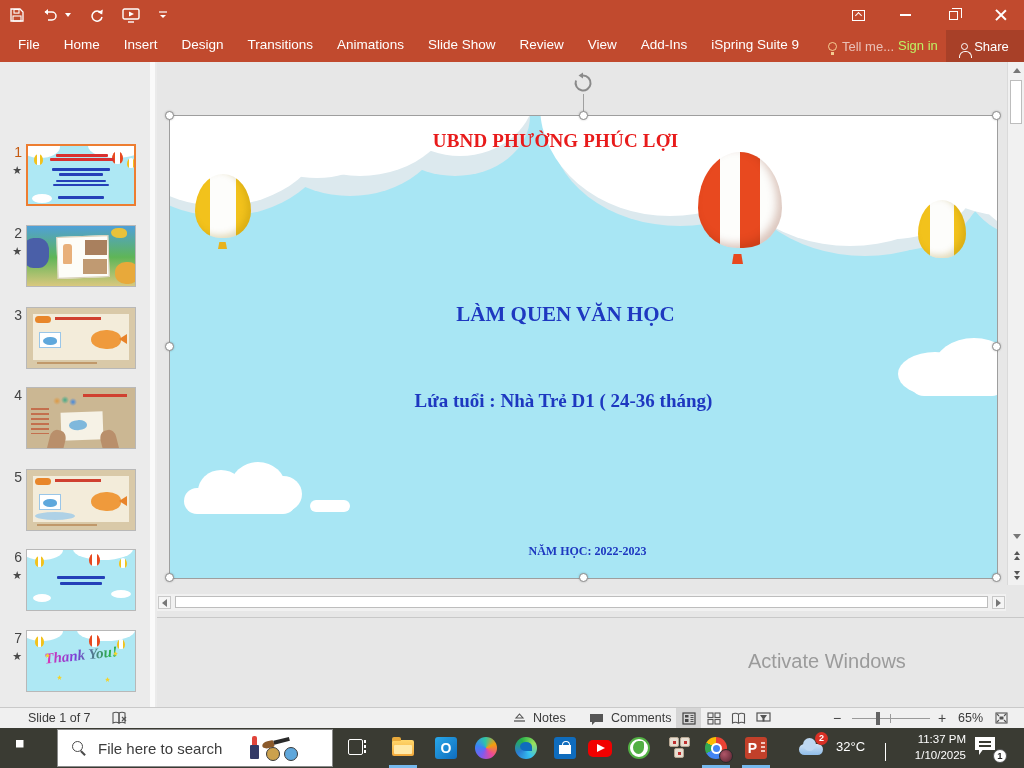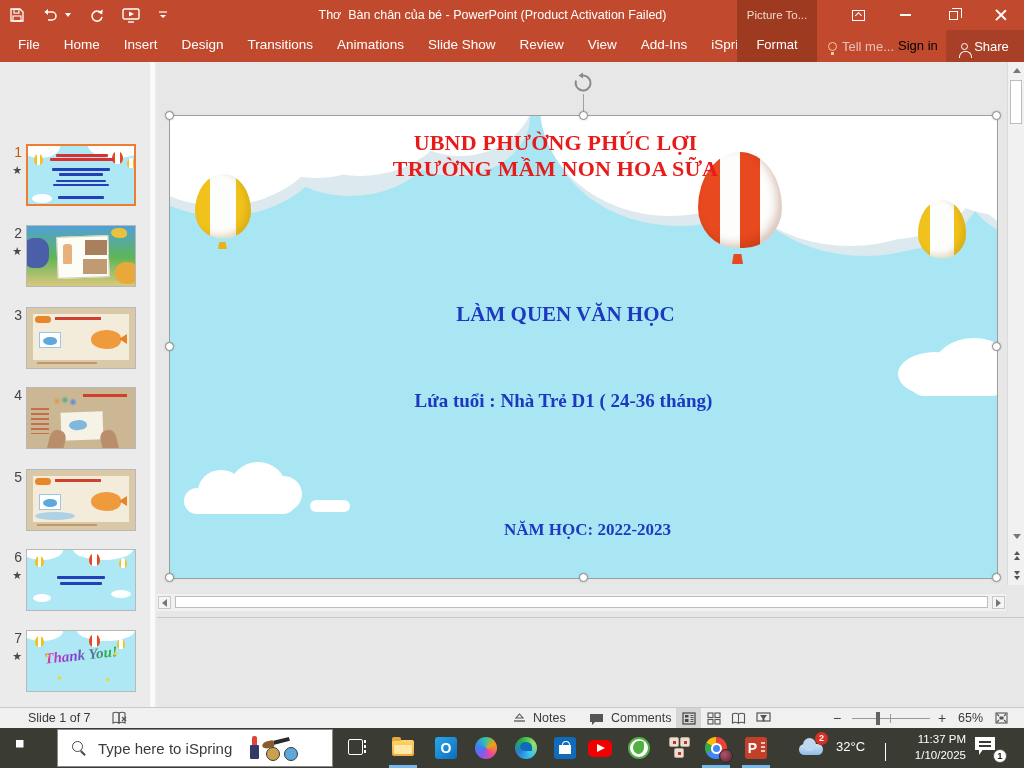--- a/index.html
+++ b/index.html
@@ -27,21 +27,21 @@
   .xwrap::before { transform:rotate(45deg); } .xwrap::after { transform:rotate(-45deg); }
   .ribbonopt-box { width:13px; height:11px; border:1.2px solid #fff; position:relative; }
   .ribbonopt-box::after { content:""; position:absolute; left:3px; top:2px; width:4px; height:4px; border-left:1.2px solid #fff; border-top:1.2px solid #fff; transform:rotate(45deg); }
 
   
   .tabs { position:absolute; left:6px; top:0; height:32px; display:flex; align-items:center; }
   .rtab { color:#fff; font-size:13.5px; padding:0 12px; height:32px; line-height:30px; white-space:nowrap; }
   .tellme { position:absolute; left:828px; top:0; height:32px; display:flex; align-items:center; gap:5px; color:rgba(255,255,255,0.65); font-size:13px; }
   .bulb { width:9px; height:9px; border-radius:50%; border:1.4px solid rgba(255,235,170,0.8); position:relative; }
   .bulb::after { content:""; position:absolute; left:2px; top:9px; width:3px; height:3px; background:rgba(255,235,170,0.8); }
-  .signin { position:absolute; left:898px; top:0; height:32px; line-height:31px; color:#000000; font-size:13px; }
+  .signin { position:absolute; left:898px; top:0; height:32px; line-height:31px; color:#bef264; font-size:13px; }
   .sharebtn { position:absolute; left:946px; top:0; width:78px; height:32px; background:rgba(0,0,0,0.13); color:#fff; font-size:13px; display:flex; align-items:center; justify-content:center; gap:6px; }
   .person { width:7px; height:7px; border:1.4px solid #fff; border-radius:50%; position:relative; }
   .person::after { content:""; position:absolute; left:-3px; top:7px; width:11px; height:6px; border:1.4px solid #fff; border-bottom:none; border-radius:6px 6px 0 0; }
 
   
   .thumbpanel { position:absolute; left:0; top:62px; width:157px; height:645px; background:#EBEBEB; }
   .thumbpanel .vtrack { position:absolute; right:2px; top:0; width:5px; height:645px; background:#FAFAFA; }
   .thumb { position:absolute; left:0; width:150px; }
   .tnum { position:absolute; left:6px; top:0; width:16px; text-align:right; font-size:14px; color:#444; }
   .tnum.sel { color:#C55A11; }
@@ -101,21 +101,21 @@
   
   .m7 .thanks { position:absolute; left:0; right:0; top:16px; text-align:center; font-family:"Liberation Serif","DejaVu Serif",serif; font-weight:bold; font-style:italic; font-size:15px; transform:rotate(-6deg); background:linear-gradient(100deg,#D936B8 20%,#7B3FD9 45%,#2BAE4A 75%); -webkit-background-clip:text; background-clip:text; color:transparent; }
   .m7 .star-y { position:absolute; width:5px; height:5px; background:#F5D328; clip-path:polygon(50% 0,63% 35%,100% 38%,71% 60%,82% 100%,50% 76%,18% 100%,29% 60%,0 38%,37% 35%); }
 
   
   .editor { position:absolute; left:157px; top:62px; width:867px; height:645px; background:#E7E7E7; }
   .slide { position:absolute; left:170px; top:116px; width:827px; height:462px; background:#A8E6F4; overflow:hidden; outline:1px solid #9E9E9E; }
   .puff { position:absolute; background:#fff; border-radius:50%; }
   .puff.sh { background:#DCE9EE; }
   .slinetext { position:absolute; left:0; width:100%; text-align:center; font-family:"Liberation Serif","DejaVu Serif",serif; font-weight:bold; white-space:nowrap; }
-  .red-t { color:#E81B1B; font-size:22px; letter-spacing:0.2px; }
+  .red-t { color:#E81B1B; font-size:19px; letter-spacing:0.2px; }
   .blue-t { color:#1E38C0; }
   .wavy { text-decoration:underline; text-decoration-style:wavy; text-decoration-color:#FF2B2B; text-decoration-thickness:1.5px; text-underline-offset:4px; }
   .balloon { position:absolute; border-radius:50% 50% 46% 46%/58% 58% 42% 42%; }
   .balloon.yel { background:linear-gradient(90deg,#F2C21C 0 26%,#FDFDFB 26% 74%,#F2C21C 74%); box-shadow:inset -4px -3px 6px rgba(150,120,0,0.25); }
   .balloon.red { background:linear-gradient(90deg,#E8491F 0 26%,#FDFDFB 26% 50%,#E8491F 50% 74%,#FDFDFB 74%); box-shadow:inset -5px -4px 8px rgba(120,30,0,0.25); }
   .basket { position:absolute; background:#E8491F; clip-path:polygon(15% 0,85% 0,100% 100%,0 100%); }
 
   
   .handle { position:absolute; width:9px; height:9px; background:#fff; border:1px solid #8C8C8C; border-radius:50%; box-shadow:0 0 2px rgba(0,0,0,0.25); z-index:30; }
   .rotline { position:absolute; left:583px; top:94px; width:1px; height:22px; background:#A0A0A0; z-index:29; }
@@ -254,21 +254,20 @@
             <path d="M6 14h6" stroke="#fff" stroke-width="1.4"></path>
           </svg>
         </span>
       <span>
           <svg width="10" height="12" viewBox="0 0 10 12">
             <path d="M1 3h8" stroke="#fff" stroke-width="1.2"></path>
             <path d="M2 6 L5 9 L8 6z" fill="#fff"></path>
           </svg>
         </span>
     </div>
-    <div class="apptitle">Thơ  Bàn chân của bé - PowerPoint (Product Activation Failed)</div>
     <div class="winbtn wb-ribbon">
         <span class="ribbonopt-box"></span>
       </div>
     <div class="winbtn wb-min">
         <span class="mini-bar"></span>
       </div>
     <div class="winbtn wb-restore">
         <span class="restore-box"></span>
       </div>
     <div class="winbtn wb-close">
@@ -294,24 +293,20 @@
       <span class="bulb"></span>
       <span>Tell me...</span>
     </div>
     <span class="signin">Sign in</span>
     <div class="sharebtn">
       <span class="person"></span>
       <span>Share</span>
     </div>
   </div>
 
-  <div class="ctxgroup">
-    <div class="ctxtop">Picture To...</div>
-    <div class="ctxbottom">Format</div>
-  </div>
 
   <div class="thumbpanel">
     <div class="vtrack"></div>
 
     <div class="thumb t1">
       <span class="tnum sel">1</span>
       <span class="tstar"></span>
       <div class="tframe sel">
         <div class="mini sky">
           <span class="mcloud" style="left:-8px;top:-10px;width:40px;height:22px;"></span>
@@ -472,24 +467,23 @@
     <span class="puff" style="left:94px;top:360px;width:38px;height:36px;"></span>
     <span class="puff" style="left:140px;top:384px;width:40px;height:12px;border-radius:8px;"></span>
 
     <span class="balloon yel" style="left:25px;top:58px;width:56px;height:64px;"></span>
     <span class="basket" style="left:48px;top:126px;width:9px;height:7px;background:#E8B21C;"></span>
     <span class="balloon red" style="left:528px;top:36px;width:84px;height:96px;"></span>
     <span class="basket" style="left:562px;top:138px;width:11px;height:10px;"></span>
     <span class="balloon yel" style="left:748px;top:84px;width:48px;height:58px;"></span>
 
     <div class="slinetext red-t" style="top:14px;transform:translateX(-28px);">UBND PHƯỜNG PHÚC LỢI</div>
-    <div class="slinetext red-t" style="top:40px;transform:translateX(-28px);">TRƯỜNG MẦM NON HOA SỮA</div>
     <div class="slinetext blue-t" style="top:186px;font-size:21px;transform:translateX(-18px);">LÀM QUEN VĂN HỌC</div>
     <div class="slinetext blue-t" style="top:274px;font-size:19px;transform:translateX(-20px);">Lứa tuổi : Nhà Trẻ D1 ( 24-36 tháng)</div>
-    <div class="slinetext blue-t" style="top:404px;font-size:17px;transform:translateX(4px);">NĂM HỌC: 2022-2023</div>
+    <div class="slinetext blue-t" style="top:428px;font-size:12px;transform:translateX(4px);">NĂM HỌC: 2022-2023</div>
   </div>
 
   <div class="handle" style="left:165px;top:111px;"></div>
   <div class="handle" style="left:579px;top:111px;"></div>
   <div class="handle" style="left:992px;top:111px;"></div>
   <div class="handle" style="left:165px;top:342px;"></div>
   <div class="handle" style="left:992px;top:342px;"></div>
   <div class="handle" style="left:165px;top:573px;"></div>
   <div class="handle" style="left:579px;top:573px;"></div>
   <div class="handle" style="left:992px;top:573px;"></div>
@@ -520,20 +514,21 @@
     <div class="harrow" style="left:1px;">
         <span class="tri-l"></span>
       </div>
     <div class="hthumb"></div>
     <div class="harrow" style="right:1px;">
         <span class="tri-r"></span>
       </div>
   </div>
 
   <div class="notesdiv"></div>
+  <div class="watermark1">Activate Windows</div>
 
   <div class="statusbar">
     <span class="sb-item" style="left:28px;">Slide 1 of 7</span>
     <span class="sb-item" style="left:112px;top:3px;"><svg width="16" height="15" viewBox="0 0 16 15">
           <path d="M1 2 C3 1 5 1 7 2 V12 C5 11 3 11 1 12 z" fill="none" stroke="#555" stroke-width="1.1"></path>
           <path d="M13 2 C11 1 9 1 7 2 V12 C9 11 11 11 13 12 z" fill="none" stroke="#555" stroke-width="1.1"></path>
           <path d="M10 6 l4 4 M14 6 l-4 4" stroke="#555" stroke-width="1.2"></path>
         </svg></span>
     <span class="sb-item" style="left:512px;top:3px;"><svg width="15" height="14" viewBox="0 0 15 14">
           <path d="M7.5 3 L11 7 H4z" fill="none" stroke="#555" stroke-width="1.1"></path>
@@ -589,21 +584,21 @@
 
   <div class="taskbar">
     <div class="startbtn">
         <span class="winlogo">
           <span class="q4"></span>
         </span>
       </div>
 
     <div class="searchbox">
       <span class="mag"></span>
-      <span class="searchtext">Type here to iSpring</span>
+      <span class="searchtext">File here to search</span>
       <span class="searchicons">
         <span class="lipstick"></span>
         <span class="brushicon"></span>
         <span class="circ1"></span>
         <span class="circ2"></span>
       </span>
     </div>
 
     <span class="tv-icon"></span>
 

